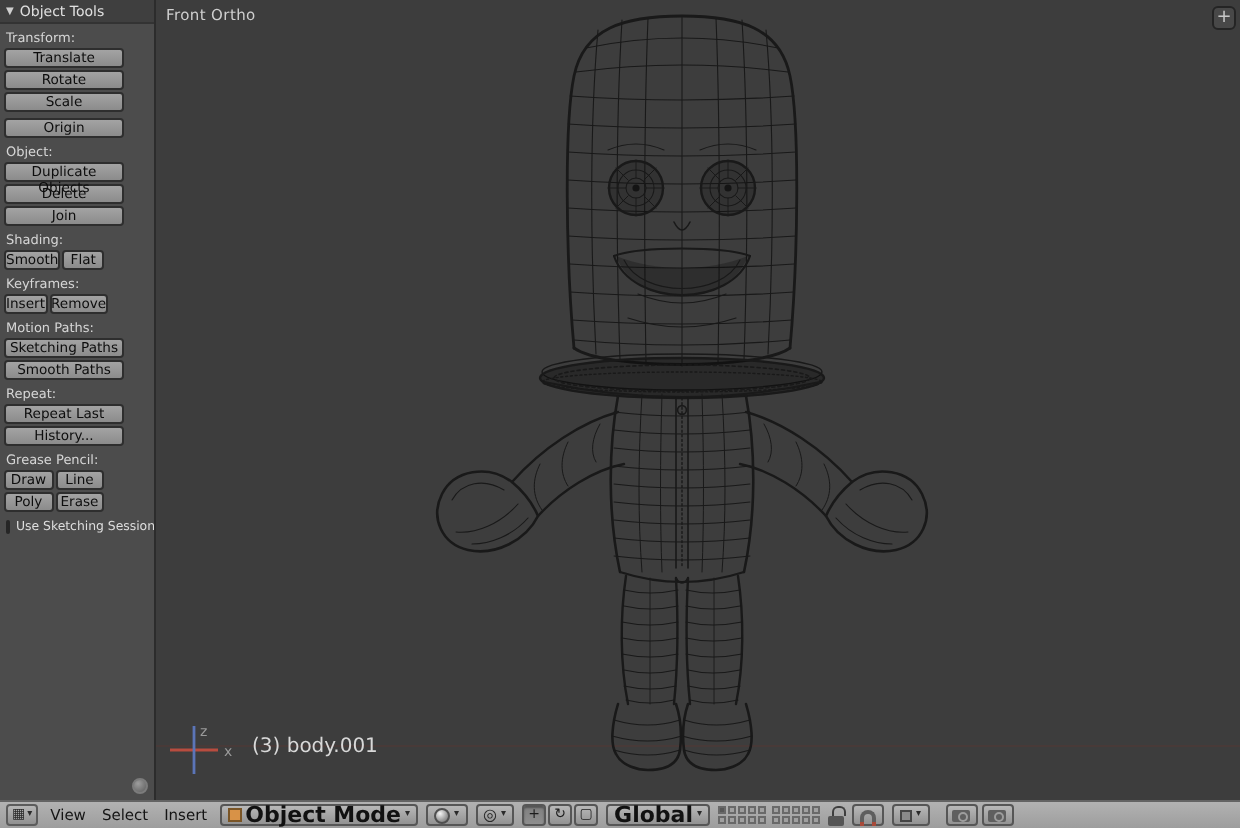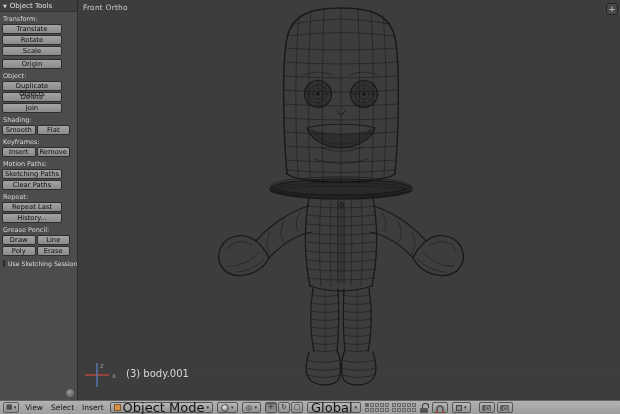--- a/index.html
+++ b/index.html
@@ -14,35 +14,35 @@
   .object-label { position:absolute; bottom:21px; left:26px; color:#d8d8d8; font-size:10px;margin-left:22px; }
   .np-tab { position:absolute; top:3px; right:2px; width:12px; height:12px; border:1px solid #242424; border-radius:3px; background:#484848; color:#c6c6c6; font-size:9px; line-height:10px; text-align:center; }
   .gizmo { position:absolute; left:4px; bottom:12px; }
 
   
   .tool-panel { position:absolute; left:0; top:0; width:78px; bottom:14px; background:#4c4c4c; border-right:1px solid #2c2c2c; overflow:hidden; }
   .tp-header { height:12px; background:#3f3f3f; border-bottom:1px solid #333; color:#e0e0e0; font-size:7px; display:flex; align-items:center; gap:3px; padding-left:3px; }
   .tp-header .tri { font-size:5px; color:#cfcfcf; }
   .tp-label { color:#d6d6d6; font-size:6.5px; margin:3px 0 1px 3px; }
   .tp-btn { display:block; width:60px; margin:0 0 1px 2px; height:10px; background:linear-gradient(#a3a3a3,#8b8b8b); border:1px solid #2e2e2e; border-radius:2px; font-size:6.8px; line-height:8px; color:#0d0d0d; text-align:center; padding:0; font-family:inherit; cursor:default; }
-  .tp-row { display:flex; gap:1px; width:68px; margin:0 0 1px 2px; }
+  .tp-row { display:flex; gap:1px; width:50px; margin:0 0 1px 2px; }
   .tp-row .tp-btn { flex:1; width:auto; margin:0; }
   .mt2 { margin-top:3px !important; }
   .tp-check { display:flex; align-items:center; gap:3px; margin:4px 0 0 3px; }
   .cb { width:7px; height:7px; background:linear-gradient(#9c9c9c,#828282); border:1px solid #262626; border-radius:1px; }
   .cb-label { color:#dedede; font-size:6.2px; white-space:nowrap; }
   .tp-handle { position:absolute; right:3px; bottom:3px; width:8px; height:8px; border-radius:50%; border:1px solid #7c7c7c; background:radial-gradient(circle at 35% 30%,#9e9e9e,#5c5c5c); }
 
   
   .header-bar { position:absolute; left:0; right:0; bottom:0; height:14px; background:linear-gradient(#b2b2b2,#9d9d9d); border-top:1px solid #636363; display:flex; align-items:center; gap:4px; padding:0 3px; }
   .hb-editor { display:flex; align-items:center; gap:1px; height:11px; padding:0 2px; border:1px solid #5c5c5c; border-radius:2px; background:linear-gradient(#b6b6b6,#909090); }
   .hb-editor-glyph { font-size:7px; color:#2a2a2a; line-height:1; }
   .hb-menu { font-size:7.5px; color:#141414; padding:0 2px; }
   .dd { display:inline-flex; align-items:center; gap:2px; height:11px; padding:0 3px; background:linear-gradient(#b8b8b8,#929292); border:1px solid #565656; border-radius:2px; }
-  .dd-text { font-size:13px; color:#111; white-space:nowrap; }
+  .dd-text { font-size:11px; color:#111; white-space:nowrap;font-weight:bold; }
   .caret { font-size:5px; color:#2b2b2b; line-height:1; }
   .cube { width:7px; height:7px; background:#d89247; border:1px solid #7a5526; }
   .sphere { width:8px; height:8px; border-radius:50%; background:radial-gradient(circle at 35% 30%,#f4f4f4,#9a9a9a 60%,#6b6b6b); border:1px solid #4f4f4f; }
   .pivot-glyph { font-size:8px; color:#2a2a2a; line-height:1; }
   .tgl-group { display:flex; gap:1px; }
   .tgl { width:12px; height:11px; background:linear-gradient(#b8b8b8,#929292); border:1px solid #565656; border-radius:2px; font-size:7px; line-height:9px; color:#1c1c1c; padding:0; font-family:inherit; text-align:center; }
   .tgl.active { background:linear-gradient(#7f7f7f,#8e8e8e); box-shadow:inset 0 1px 1px rgba(0,0,0,0.35); }
   .layers { display:flex; gap:3px; }
   .lgrp { display:grid; grid-template-columns:repeat(5,4px); grid-auto-rows:4px; gap:1px; }
   .lc { background:#a0a0a0; border:1px solid #696969; }
@@ -199,21 +199,21 @@
     </div>
 
     <div class="tp-label">Keyframes:</div>
     <div class="tp-row">
       <button class="tp-btn">Insert</button>
       <button class="tp-btn">Remove</button>
     </div>
 
     <div class="tp-label">Motion Paths:</div>
     <button class="tp-btn">Sketching Paths</button>
-    <button class="tp-btn">Clear Paths</button>
+    <button class="tp-btn">Smooth Paths</button>
 
     <div class="tp-label">Repeat:</div>
     <button class="tp-btn">Repeat Last</button>
     <button class="tp-btn">History...</button>
 
     <div class="tp-label">Grease Pencil:</div>
     <div class="tp-row">
       <button class="tp-btn">Draw</button>
       <button class="tp-btn">Line</button>
     </div>

